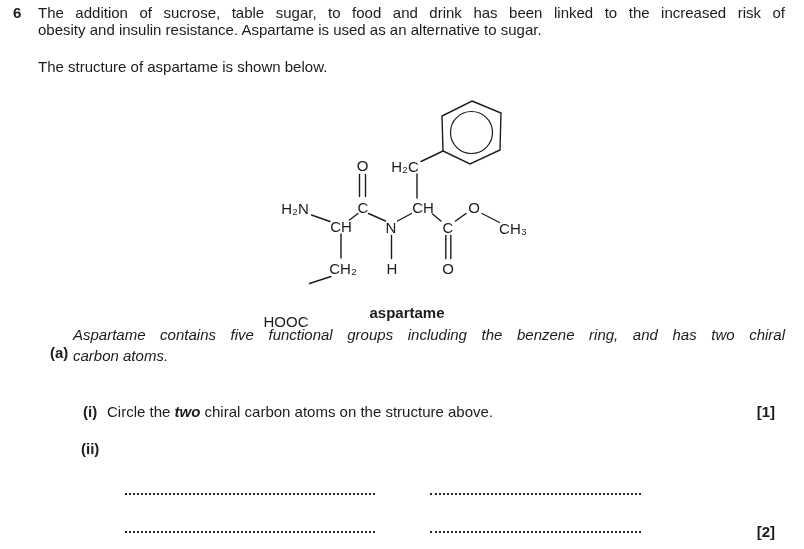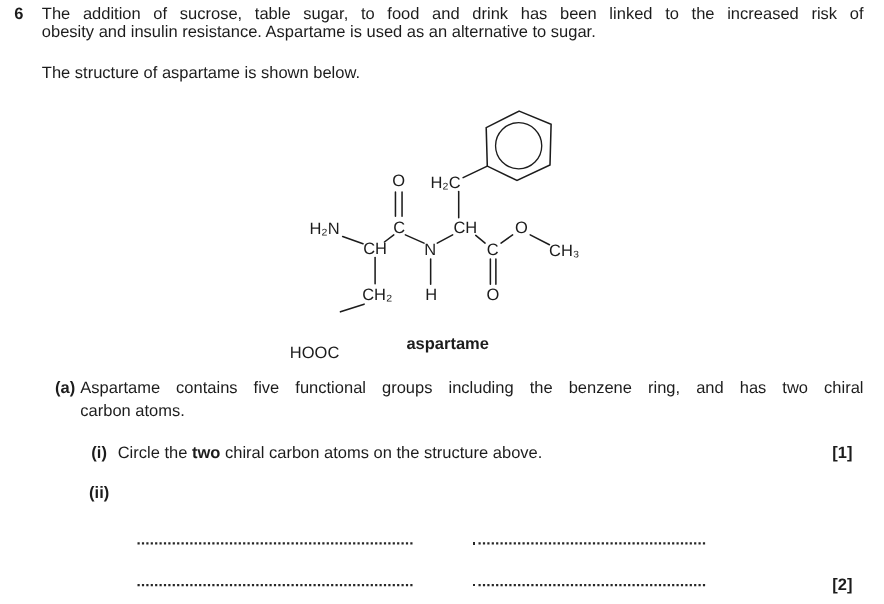--- a/index.html
+++ b/index.html
@@ -16,21 +16,21 @@
     line-height: 17px;
   }
   .page {
     position: relative;
     width: 804px;
     height: 549px;
     background: #ffffff;
     overflow: hidden;
   }
   .abs { position: absolute; }
-  .bold { font-weight: bold; }
+  .bold { font-weight: bold; font-style: italic; }
 
   .qnum        { left: 13px;  top: 4px;  font-weight: bold; }
   .intro       { left: 38px;  top: 4px;  width: 747px; }
   .jline       { text-align: justify; text-align-last: justify; }
   .s-intro     { left: 38px;  top: 58px; }
 
   .bonds-svg   { left: 0; top: 0; width: 804px; height: 549px; pointer-events: none; }
   .bonds-svg line, .bonds-svg polygon, .bonds-svg circle {
     stroke: #1c1c1c; fill: none; stroke-width: 1.4px; stroke-linecap: round;
   }
@@ -45,21 +45,21 @@
     font-family: "Liberation Sans", "DejaVu Sans", sans-serif;
   }
   .caption {
     left: 407px; top: 304px;
     transform: translateX(-50%);
     font-weight: bold;
     white-space: nowrap;
   }
 
   .pa-label  { left: 50px; top: 342px; font-weight: bold; line-height: 21px; }
-  .pa-text   { left: 73px; top: 342px; width: 712px; line-height: 21px; }
+  .pa-text   { left: 73px; top: 324px; width: 712px; line-height: 21px; font-style: italic; }
 
   .pi-label  { left: 83px;  top: 403px; font-weight: bold; }
   .pi-text   { left: 107px; top: 403px; white-space: nowrap; }
   .pii-label { left: 81px;  top: 440px; font-weight: bold; }
   .pii-text  { left: 107px; top: 440px; white-space: nowrap; }
 
   .mark  { right: 29px; font-weight: bold; }
   .mark1 { top: 403px; }
   .mark2 { top: 523px; }
 

